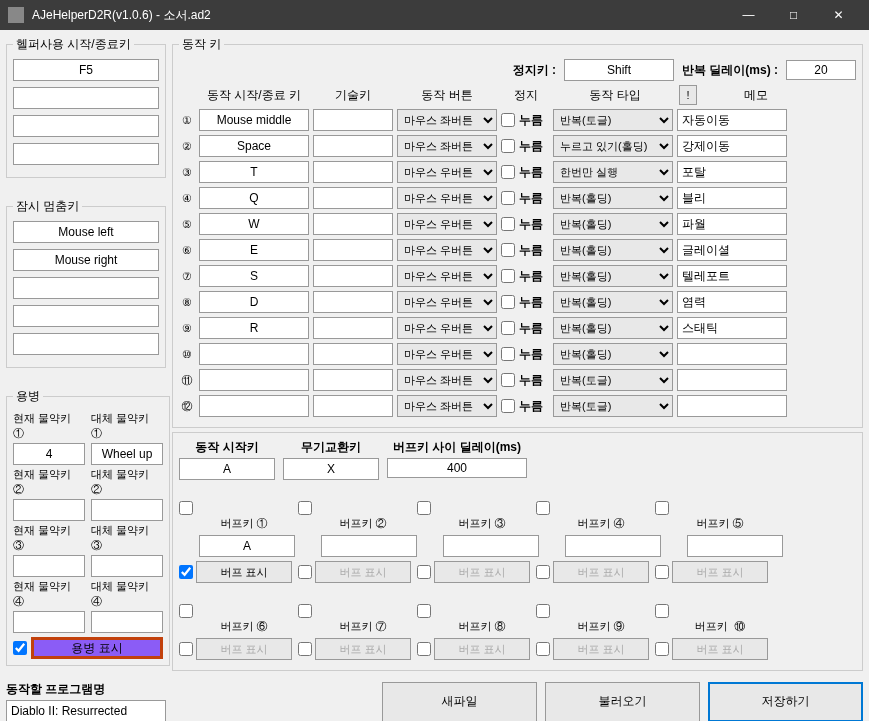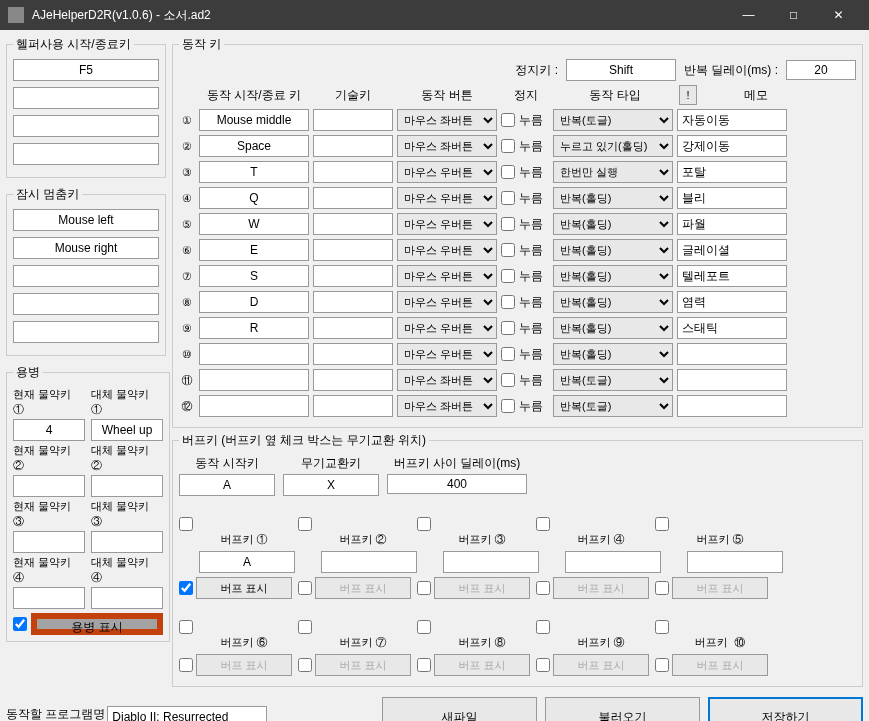--- a/index.html
+++ b/index.html
@@ -2,54 +2,54 @@
 <html><head>
 <meta charset="utf-8">
 <style>
 * { box-sizing: border-box; margin: 0; padding: 0; font-family: "Segoe UI", Tahoma, sans-serif; font-size: 12px; }
 body { background: #f0f0f0; width: 869px; height: 721px; overflow: hidden; }
 .titlebar { background: #3c3c3c; color: #fff; height: 30px; display: flex; align-items: center; padding: 0 8px; }
 .titlebar .icon { width: 16px; height: 16px; background: #888; margin-right: 8px; }
 .titlebar .title { flex: 1; }
 .winbtn { width: 45px; height: 30px; display: flex; align-items: center; justify-content: center; color: #fff; }
 .content { padding: 6px; display: flex; gap: 6px; }
-.col-left { width: 160px; display: flex; flex-direction: column; gap: 8px; }
+.col-left { width: 160px; display: flex; flex-direction: column; gap: 20px; }
 .col-right { flex: 1; display: flex; flex-direction: column; gap: 4px; }
 fieldset { border: 1px solid #ccc; padding: 6px; background: #f0f0f0; }
 legend { font-size: 12px; padding: 0 3px; }
 .fld { width: 100%; height: 22px; border: 1px solid #999; background: #fff; text-align: center; margin-bottom: 6px; padding: 2px; }
 .fld-sm { width: 72px; height: 22px; border: 1px solid #999; background: #fff; text-align: center; padding: 2px; }
 .row { display: flex; align-items: center; gap: 4px; margin-bottom: 4px; }
 .hdr-row { display: flex; align-items: center; gap: 4px; margin-bottom: 4px; font-size: 12px; }
 .num { width: 16px; text-align: center; font-size: 11px; }
 .key-fld { width: 110px; height: 22px; border: 1px solid #999; background: #fff; text-align: center; padding: 2px; }
 .skill-fld { width: 80px; height: 22px; border: 1px solid #999; background: #fff; text-align: center; padding: 2px; }
 .btn-sel { width: 100px; height: 22px; border: 1px solid #999; background: #e8e8e8; font-size: 11px; padding: 2px; }
 .chkbox { width: 14px; height: 14px; }
 .type-sel { width: 120px; height: 22px; border: 1px solid #999; background: #e8e8e8; font-size: 11px; padding: 2px; }
 .memo-fld { width: 110px; height: 22px; border: 1px solid #999; background: #fff; padding: 2px 4px; }
-.lbl { font-size: 12px; }
+.lbl { font-size: 12px; font-weight: bold; }
 .bang { width: 18px; height: 20px; border: 1px solid #999; background: #e8e8e8; text-align: center; line-height: 18px; font-size: 11px; }
 .spinner { width: 70px; height: 20px; border: 1px solid #999; background: #fff; text-align: center; padding: 2px; }
 .merc-grid { display: grid; grid-template-columns: 1fr 1fr; gap: 2px 6px; }
 .merc-grid label { font-size: 11px; }
 .chk-row { display: flex; align-items: center; gap: 4px; margin-top: 4px; }
-.merc-btn { flex: 1; height: 22px; border: 6px solid #c2410c; background: #a3a3a3; }
+.merc-btn { flex: 1; height: 22px; border: 3px solid #c2410c; background: #8b5cf6; }
 .buff-hdr { display: flex; gap: 8px; margin-bottom: 4px; }
 .buff-hdr-col { display: flex; flex-direction: column; align-items: center; gap: 2px; }
 .buff-row { display: flex; gap: 6px; margin-bottom: 4px; align-items: center; }
 .buff-item { display: flex; align-items: center; gap: 3px; }
 .buff-lbl { width: 56px; text-align: center; font-size: 11px; margin-top: 32px; }
 .buff-fld { width: 96px; height: 22px; border: 1px solid #999; background: #fff; text-align: center; padding: 2px; }
 .buff-btn { width: 96px; height: 22px; border: 1px solid #999; background: #e8e8e8; font-size: 11px; }
 .buff-btn.disabled { color: #aaa; }
 .bottom-row { display: flex; gap: 8px; padding: 4px 6px; align-items: center; }
 .big-btn { width: 155px; height: 40px; border: 1px solid #999; background: #e8e8e8; font-size: 12px; }
 .big-btn.primary { border: 2px solid #0078d4; }
-.prog-box { flex: 1; display: flex; flex-direction: row; gap: 2px; }
+.prog-box { flex: 1; display: flex; flex-direction: column; gap: 2px; }
 .prog-fld { width: 160px; height: 22px; border: 1px solid #999; background: #fff; padding: 2px 4px; }
 .status { padding: 4px 8px; border-top: 1px solid #ccc; font-size: 12px; background: #f0f0f0; }
 select { appearance: menulist; }
 </style>
 </head>
 <body>
 
 <div class="titlebar">
   <div class="icon"></div>
   <div class="title">AJeHelperD2R(v1.0.6) - 소서.ad2</div>
@@ -242,21 +242,20 @@
     <select class="btn-sel"><option>마우스 좌버튼</option></select>
     <input type="checkbox" class="chkbox" style="">
     <span class="lbl" style="width:30px;">누름</span>
     <select class="type-sel"><option>반복(토글)</option></select>
     <input class="memo-fld" value="" style="">
   </div>
         </div>
     </fieldset>
 
     <fieldset>
-      <legend>버프키 (버프키 옆 체크 박스는 무기교환 위치)</legend>
       <div class="buff-hdr">
         <div class="buff-hdr-col">
           <span class="lbl">동작 시작키</span>
           <input class="buff-fld" value="A" style="">
         </div>
         <div class="buff-hdr-col">
           <span class="lbl">무기교환키</span>
           <input class="buff-fld" value="X" style="">
         </div>
         <div class="buff-hdr-col">

